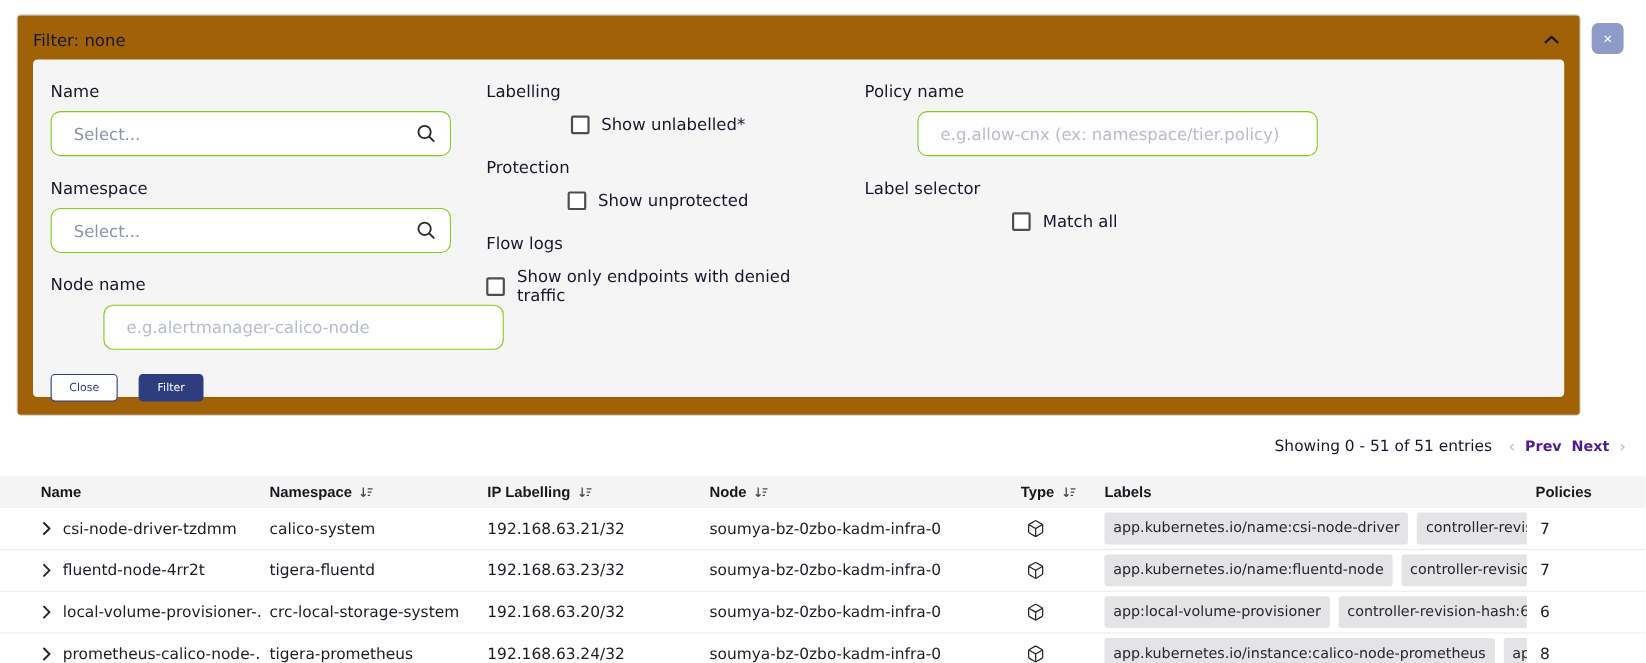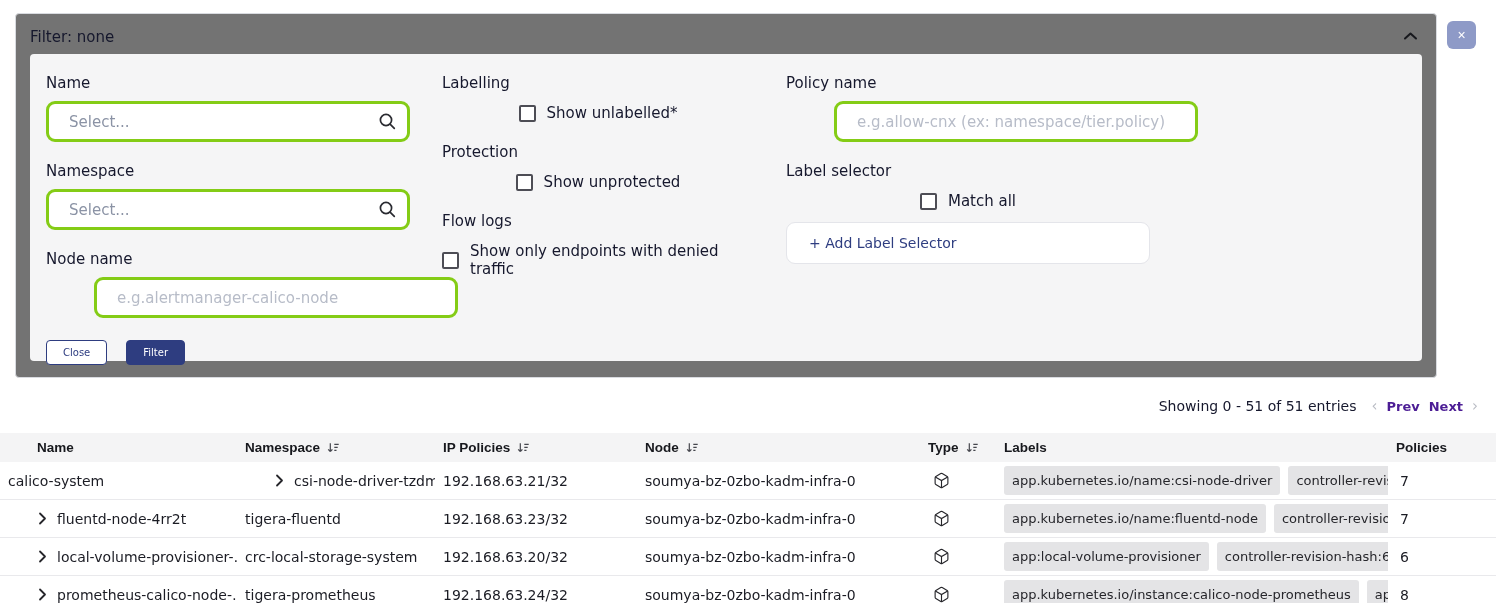--- a/index.html
+++ b/index.html
@@ -1,35 +1,35 @@
 <!DOCTYPE html>
 <html><head>
 <meta charset="utf-8">
 <style>
   * { box-sizing: border-box; margin: 0; padding: 0; }
   html,body { width:1496px; height:603px; overflow:hidden; background:#fff;
     font-family:"DejaVu Sans","Liberation Sans",sans-serif; color:#1b1c24; }
 
   
   .filter-panel { position:absolute; left:15px; top:13px; width:1422px; height:365px;
-    background:#737373; border:1px solid #d9dbe0; border-radius:4px; }
+    background:#a16207; border:1px solid #d9dbe0; border-radius:4px; }
   .panel-head { display:flex; align-items:center; justify-content:space-between;
     padding:13px 14px 8px 14px; }
   .panel-title { font-size:15px; font-weight:500; color:#16182d; }
   .chevron-btn { background:none; border:none; cursor:pointer; padding:2px 4px; }
   .form-area { margin:0 14px 14px 14px; background:#f5f5f6; border-radius:4px;
     height:307px; padding:20px 16px 16px 16px; display:flex; }
 
   .col1 { width:364px; flex:none; }
   .col2 { width:312px; flex:none; margin-left:32px; }
   .col3 { width:364px; flex:none; margin-left:32px; }
 
   .field-label { font-size:15px; font-weight:500; color:#16182d; margin-bottom:9px; }
   .input-wrap { position:relative; margin-bottom:20px; }
-  .text-input { width:100%; height:41px; background:#fff; border:3px solid #84cc16;
+  .text-input { width:100%; height:41px; background:#fff; border:1px solid #84cc16;
     border-radius:9px; padding:0 38px 0 20px; font-size:15px; color:#16182d;
     font-family:inherit; outline:none; }
   .text-input.no-icon { padding-right:14px;margin-left:48px; }
   .text-input.sel::placeholder { color:#8b93a5; }
   .text-input.eg::placeholder { color:#b7bcc8; }
   .search-ic { position:absolute; right:13px; top:11px; }
 
   .check-row { display:flex; align-items:center; gap:11px; margin:12px 0 21px 0;justify-content:center; }
   .checkbox { width:17px; height:17px; flex:none; background:#fff;
     border:2px solid #4d4d55; border-radius:2px; cursor:pointer; }
@@ -138,25 +138,24 @@
         <span class="check-label">Show only endpoints with denied traffic</span>
       </div>
     </div>
 
     <div class="col3">
       <div class="field-label">Policy name</div>
       <div class="input-wrap">
         <input class="text-input eg no-icon" placeholder="e.g.allow-cnx (ex: namespace/tier.policy)" style="">
       </div>
       <div class="field-label">Label selector</div>
-      <div class="check-row" style="margin-bottom:4px;">
+      <div class="check-row" style="margin-bottom:14px;">
         <span class="checkbox"></span>
         <span class="check-label">Match all</span>
       </div>
-      <button class="add-selector-btn">+ Add Label Selector</button>
     </div>
   </div>
 </div>
 
 <button class="close-x-btn">×</button>
 
 <div class="paging">
   <span class="paging-summary">Showing 0 - 51 of 51 entries</span>
   <span class="page-chev">‹</span>
   <span class="page-link">Prev</span>
@@ -172,21 +171,21 @@
     <div class="th">
         <span>Namespace</span>
         <span class="sorticon">
           <svg width="14" height="14" viewBox="0 0 14 14" style="display:block">
             <path d="M4.3 2.2 v8.3 M4.3 10.5 l-2.1-2.2 M4.3 10.5 l2.1-2.2" fill="none" stroke="#45464d" stroke-width="1.2"></path>
             <path d="M8.3 3.4 h4.4 M8.3 6.4 h3.4 M8.3 9.4 h2.2" stroke="#45464d" stroke-width="1.2"></path>
           </svg>
         </span>
       </div>
     <div class="th">
-        <span>IP Policies</span>
+        <span>IP Labelling</span>
         <span class="sorticon">
           <svg width="14" height="14" viewBox="0 0 14 14" style="display:block">
             <path d="M4.3 2.2 v8.3 M4.3 10.5 l-2.1-2.2 M4.3 10.5 l2.1-2.2" fill="none" stroke="#45464d" stroke-width="1.2"></path>
             <path d="M8.3 3.4 h4.4 M8.3 6.4 h3.4 M8.3 9.4 h2.2" stroke="#45464d" stroke-width="1.2"></path>
           </svg>
         </span>
       </div>
     <div class="th">
         <span>Node</span>
         <span class="sorticon">
@@ -207,29 +206,29 @@
       </div>
     <div class="th">
         <span>Labels</span>
       </div>
     <div class="th">
         <span>Policies</span>
       </div>
   </div>
   <div id="tbody">
       <div class="trow">
-        <div class="td">calico-system</div>
         <div class="td first">
           <span class="row-chev">
             <svg width="9" height="13" viewBox="0 0 9 13" style="display:block">
               <path d="M2 1.5 L7 6.5 L2 11.5" fill="none" stroke="#26262b" stroke-width="1.8" stroke-linecap="round" stroke-linejoin="round"></path>
             </svg>
           </span>
           <span>csi-node-driver-tzdmm</span>
         </div>
+        <div class="td">calico-system</div>
         <div class="td">192.168.63.21/32</div>
         <div class="td">soumya-bz-0zbo-kadm-infra-0</div>
         <div class="td type">
           <span>
             <svg width="17" height="17" viewBox="0 0 24 24" style="display:block">
               <path d="M21 16V8a2 2 0 0 0-1-1.73l-7-4a2 2 0 0 0-2 0l-7 4A2 2 0 0 0 3 8v8a2 2 0 0 0 1 1.73l7 4a2 2 0 0 0 2 0l7-4A2 2 0 0 0 21 16z" fill="none" stroke="#26262b" stroke-width="1.6"></path>
               <polyline points="3.27 6.96 12 12.01 20.73 6.96" fill="none" stroke="#26262b" stroke-width="1.6"></polyline>
               <line x1="12" y1="22.08" x2="12" y2="12" stroke="#26262b" stroke-width="1.6"></line>
             </svg>
           </span>

